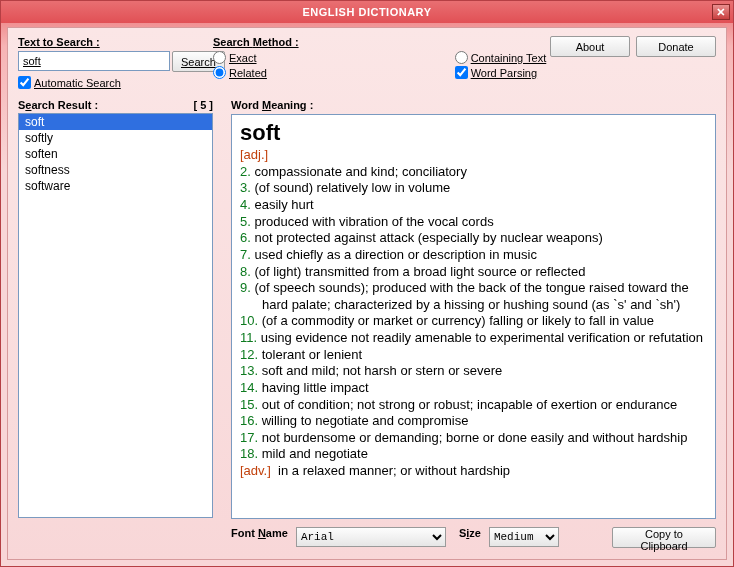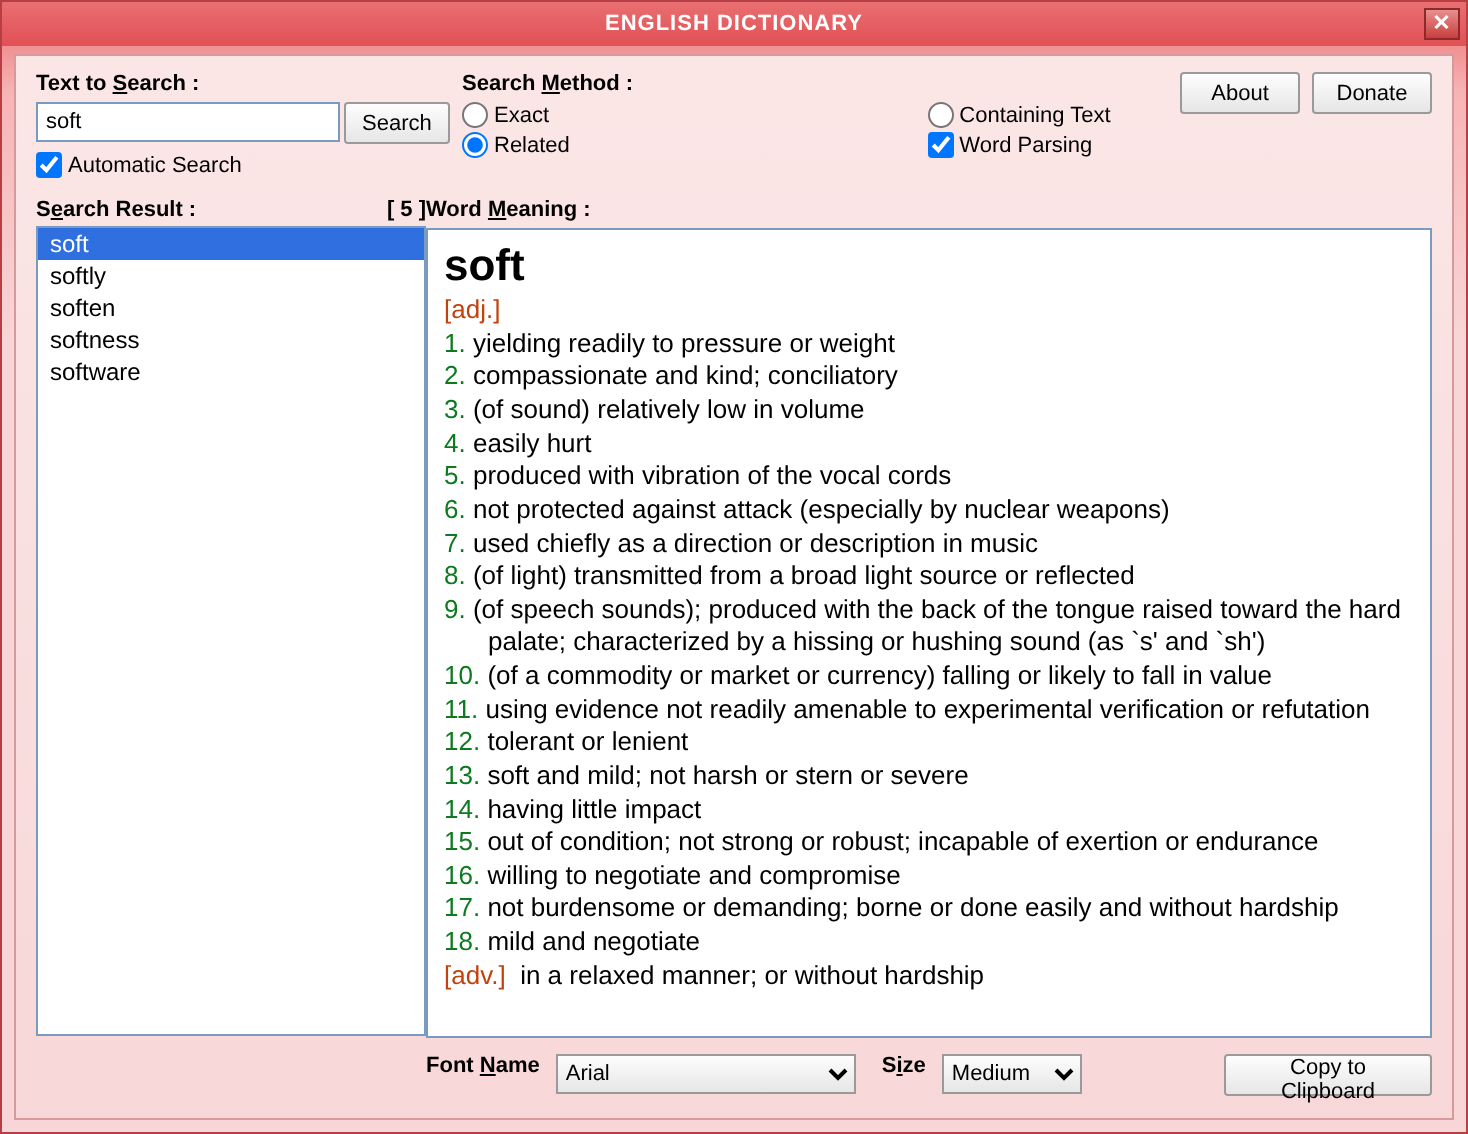--- a/index.html
+++ b/index.html
@@ -46,22 +46,22 @@
     position: absolute;
     top: 26px; left: 6px; right: 6px; bottom: 6px;
     background: linear-gradient(to bottom, #FBE6E6 0%, #F8D7D8 100%);
     border: 1px solid #D69A9C;
     padding: 8px 10px;
     display: flex;
     flex-direction: column;
   }
   .top-row {
     display: flex;
-    gap: 18px;
     margin-bottom: 6px;
+    text-decoration: underline;
   }
   .left-col { width: 195px; flex-shrink:0; }
   .right-col { flex: 1; position: relative; }
   .section-label {
     font-weight: bold;
     color: #000;
     margin-bottom: 3px;
     display: block;
   }
   .underline { text-decoration: underline; }
@@ -78,39 +78,39 @@
   .btn {
     height: 21px;
     background: linear-gradient(to bottom,#fdfdfd,#e6e6e6);
     border: 1px solid #9A9A9A;
     border-radius: 2px;
     font-family: Tahoma, Arial, sans-serif;
     font-size: 11px;
     padding: 0 8px;
     cursor: pointer;
   }
-  .btn.wide { width: 60px; }
+  .btn.wide { width: 80px; }
   .auto-row { margin-top: 4px; display:flex; align-items:center; gap:3px; }
   .chk, .rdo { width:13px; height:13px; margin:0; }
   .method-grid {
     display: grid;
     grid-template-columns: auto auto;
     gap: 2px 18px;
     margin-top: 2px;
   }
   .method-item { display:flex; align-items:center; gap:3px; }
   .top-buttons {
     position: absolute;
     right: 0; top: 0;
     display:flex; gap:6px;
   }
   .main-row {
     flex:1;
     display:flex;
-    gap: 0;
+    gap: 18px;
     min-height: 0;
     margin-top: 4px;
   }
   .result-header {
     display:flex; justify-content:space-between;
     font-weight:bold;
     margin-bottom: 2px;
   }
   .result-list {
     border: 1px solid #7A9AC0;
@@ -149,21 +149,21 @@
   .bottom-row {
     margin-top: 8px;
     display:flex;
     gap: 8px;
   }
   .bottom-row .spacer { flex:1; }
   .select {
     height: 20px;
     border: 1px solid #9A9A9A;
     background: linear-gradient(to bottom,#fdfdfd,#e6e6e6);
-    font-family: Liberation Sans, sans-serif;
+    font-family: Liberation Mono, monospace;
     font-size: 11px;
   }
 </style>
 </head>
 <body>
 
 <div class="window">
   <div class="titlebar">
     <span>ENGLISH DICTIONARY</span>
     <div class="close-btn">
@@ -236,21 +236,20 @@
           </div>
       </div>
 
       <div class="right-col" style="display:flex;flex-direction:column;">
         <span class="section-label">
           <span>Word </span><span class="underline">M</span><span>eaning :</span>
         </span>
         <div class="meaning-box" id="meaning-box">
             <div class="headword">soft</div>
             <div class="pos">[adj.]</div>
-            <div class="def-line"><span class="num">1.</span> <span class="def">yielding readily to pressure or weight</span></div>
             <div class="def-line"><span class="num">2.</span> <span class="def">compassionate and kind; conciliatory</span></div>
             <div class="def-line"><span class="num">3.</span> <span class="def">(of sound) relatively low in volume</span></div>
             <div class="def-line"><span class="num">4.</span> <span class="def">easily hurt</span></div>
             <div class="def-line"><span class="num">5.</span> <span class="def">produced with vibration of the vocal cords</span></div>
             <div class="def-line"><span class="num">6.</span> <span class="def">not protected against attack (especially by nuclear weapons)</span></div>
             <div class="def-line"><span class="num">7.</span> <span class="def">used chiefly as a direction or description in music</span></div>
             <div class="def-line"><span class="num">8.</span> <span class="def">(of light) transmitted from a broad light source or reflected</span></div>
             <div class="def-line"><span class="num">9.</span> <span class="def">(of speech sounds); produced with the back of the tongue raised toward the hard palate; characterized by a hissing or hushing sound (as `s' and `sh')</span></div>
             <div class="def-line"><span class="num">10.</span> <span class="def">(of a commodity or market or currency) falling or likely to fall in value</span></div>
             <div class="def-line"><span class="num">11.</span> <span class="def">using evidence not readily amenable to experimental verification or refutation</span></div>

